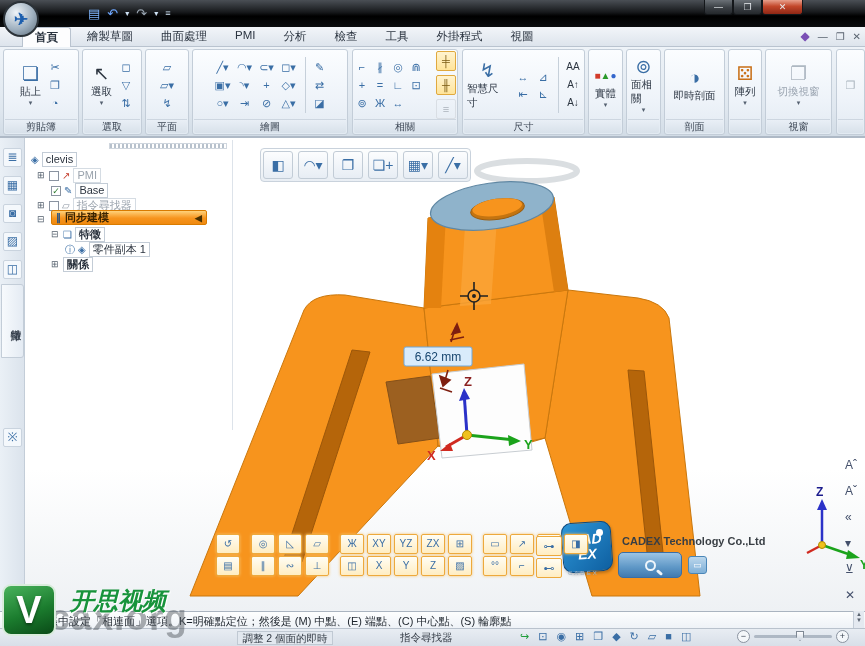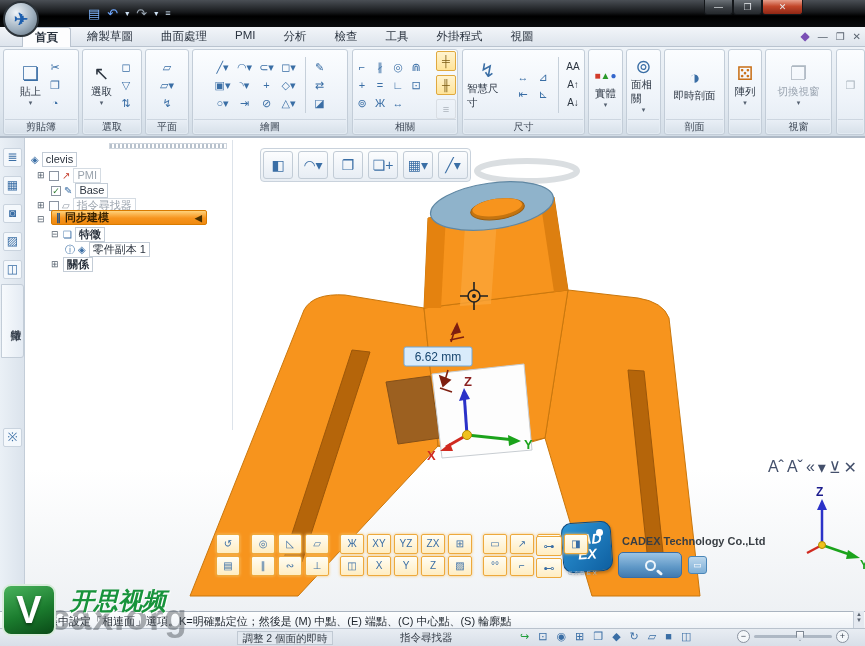--- a/index.html
+++ b/index.html
@@ -133,21 +133,21 @@
     color:#fff; font-weight:bold; font-style:italic; font-size:14px; line-height:15px;
     display:flex; flex-direction:column; align-items:center; justify-content:center;
     transform:rotate(-4deg); box-shadow:1px 2px 3px rgba(0,0,0,.25); }
   #cadex-tile::after { content:""; position:absolute; right:7px; top:7px; width:7px; height:7px;
     border-radius:50%; background:#fff; }
   #cadex-caption { left:568px; top:432px; font-size:6px; color:#9fb4c6; letter-spacing:2px; z-index:5;}
   #company-zh { left:622px; top:374px; font-size:17px; font-weight:bold; color:#6a7075; z-index:5;}
   #company-en { left:622px; top:397px; font-size:11px; font-weight:bold; color:#383e44; z-index:5;}
 
   
-  #prompt-controls { right:8px; top:458px; display:flex; gap:3px; font-size:16px; color:#44506b; z-index:5;}
+  #prompt-controls { right:8px; top:458px; display:flex; gap:12px; font-size:12px; color:#44506b; z-index:5;flex-direction:column;}
 
   
   #promptbar { left:0; top:611px; width:865px; height:17px;
     background:linear-gradient(#fdfefe,#eef2f7); border-top:1px solid #aab4c0;
     font-size:11px; color:#1d242c; padding:2px 0 0 14px; white-space:nowrap; overflow:hidden; }
   #prompt-scroll { right:1px; top:611px; width:11px; height:17px; display:flex; flex-direction:column;
     align-items:center; font-size:6px; color:#5a6470; background:#e4e9f0; border-left:1px solid #c3ccd6;}
   #statusrow { left:0; top:628px; width:865px; height:18px;
     background:linear-gradient(#e8edf3,#d8dfe8); border-top:1px solid #b9c2cd;
     font-size:10.5px; color:#333b45; }

